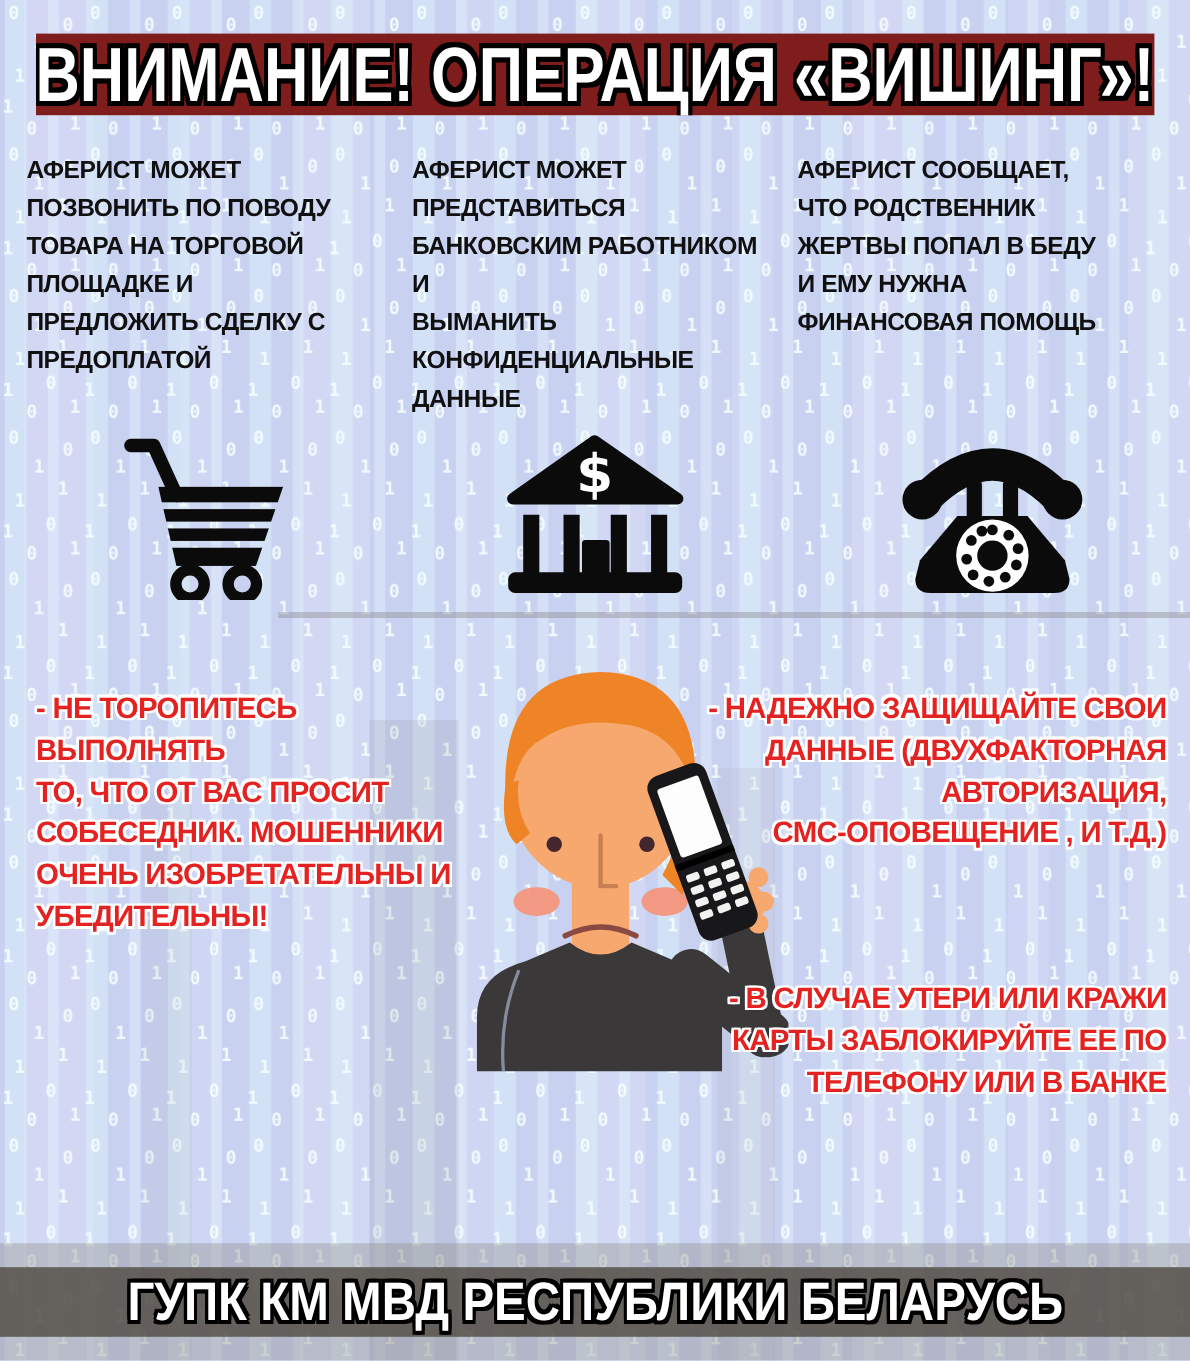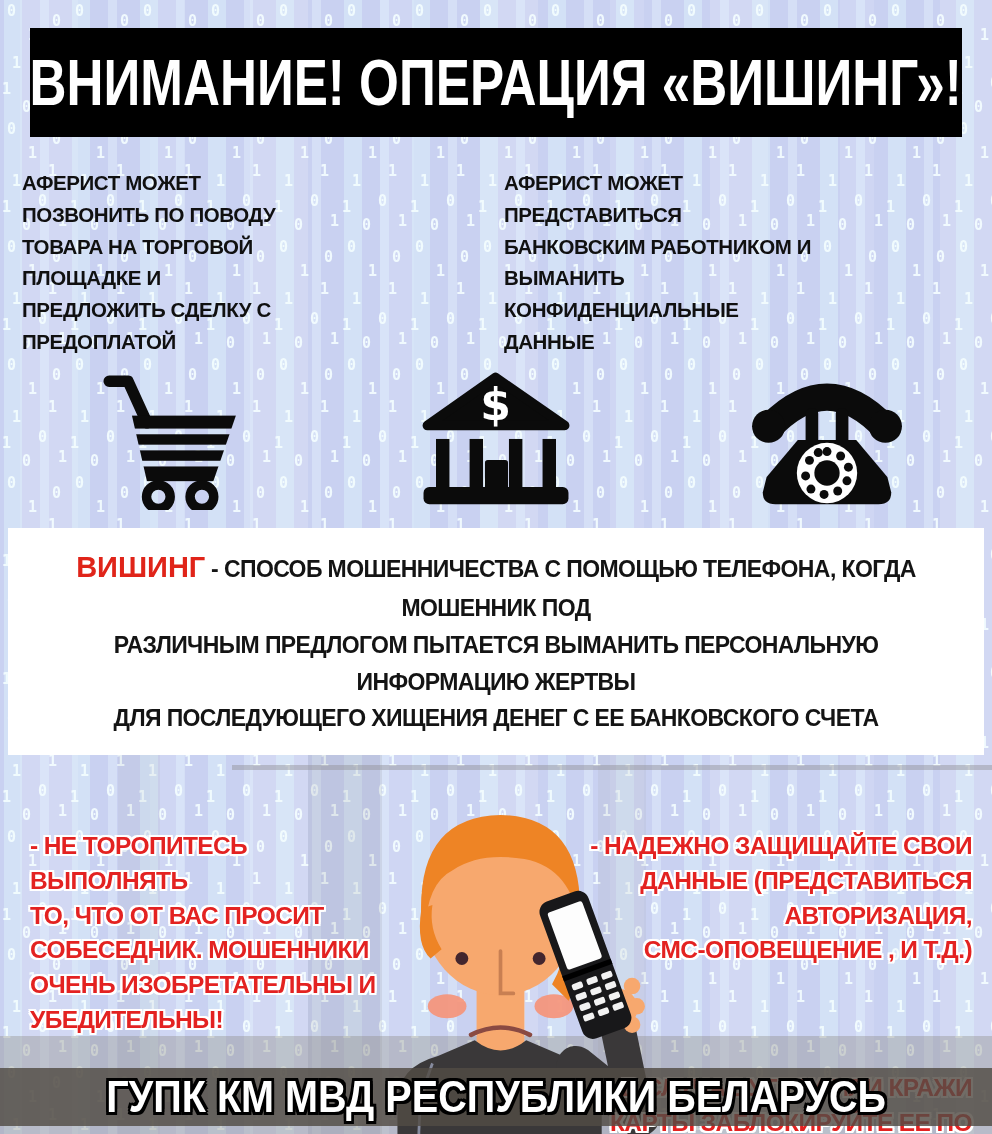--- a/index.html
+++ b/index.html
@@ -3,21 +3,21 @@
 <meta charset="utf-8">
 <style>
   html,body{margin:0;padding:0;}
   body{width:992px;height:1134px;overflow:hidden;font-family:"Liberation Sans",sans-serif;}
   .poster{position:relative;width:992px;height:1134px;overflow:hidden;background:#c9d1f1;
           box-shadow:inset 0 0 0 9px rgba(233,241,253,.85);}
   .bg{position:absolute;inset:0;z-index:0;}
   .layer{position:relative;z-index:1;}
 
   
-  .title-banner{margin:28px 30px 0;height:109px;background:#000000;
+  .title-banner{margin:28px 30px 0;height:68px;background:#7f1d1d;
     display:flex;align-items:center;justify-content:center;overflow:hidden;}
   .title-text{font-size:64px;font-weight:bold;color:#fff;white-space:nowrap;
     display:inline-block;transform:scaleX(.80);letter-spacing:0;
     text-shadow:-4px -4px 0 #000,4px -4px 0 #000,-4px 4px 0 #000,4px 4px 0 #000,
                 -4px 0 0 #000,4px 0 0 #000,0 -4px 0 #000,0 4px 0 #000;}
 
   
   .schemes{display:flex;margin:30px 14px 0;min-height:188px;}
   .scheme{flex:1;padding:0 8px;font-weight:bold;color:#101010;
     font-size:20.5px;line-height:1.55;letter-spacing:-.4px;white-space:pre-line;}
@@ -41,21 +41,21 @@
     text-shadow:-2px -2px 0 #fff,2px -2px 0 #fff,-2px 2px 0 #fff,2px 2px 0 #fff,
                 -2px 0 0 #fff,2px 0 0 #fff,0 -2px 0 #fff,0 2px 0 #fff;}
   .advice-col p{margin:0;}
   .advice-left{left:30px;width:368px;text-align:left;}
   .advice-left p + p{margin-top:52px;}
   .advice-right{right:20px;width:385px;text-align:right;}
   .advice-right p + p{margin-top:68px;}
   .cartoon{position:absolute;left:50%;margin-left:-152px;top:-4px;}
 
   
-  .footer-band{position:absolute;left:0;right:0;bottom:8px;height:58px;z-index:2;
+  .footer-band{position:absolute;left:0;right:0;bottom:20px;height:58px;z-index:2;
     background:rgba(82,76,68,.82);display:flex;align-items:center;justify-content:center;}
   .footer-text{font-size:45px;font-weight:bold;color:#fff;white-space:nowrap;
     display:inline-block;transform:scaleX(.88);
     text-shadow:-3px -3px 0 #000,3px -3px 0 #000,-3px 3px 0 #000,3px 3px 0 #000,
                 -3px 0 0 #000,3px 0 0 #000,0 -3px 0 #000,0 3px 0 #000;}
 </style>
 </head>
 <body>
 
 <div class="poster">
@@ -103,20 +103,25 @@
 ТОВАРА НА ТОРГОВОЙ
 ПЛОЩАДКЕ И
 ПРЕДЛОЖИТЬ СДЕЛКУ С
 ПРЕДОПЛАТОЙ</div>
       <div class="scheme">АФЕРИСТ МОЖЕТ
 ПРЕДСТАВИТЬСЯ
 БАНКОВСКИМ РАБОТНИКОМ И
 ВЫМАНИТЬ
 КОНФИДЕНЦИАЛЬНЫЕ
 ДАННЫЕ</div>
+      <div class="scheme">АФЕРИСТ СООБЩАЕТ,
+ЧТО РОДСТВЕННИК
+ЖЕРТВЫ ПОПАЛ В БЕДУ
+И ЕМУ НУЖНА
+ФИНАНСОВАЯ ПОМОЩЬ</div>
     </section>
 
     <section class="icons">
       <div class="icon-cell">
 
         <svg width="168" height="142" viewBox="0 0 170 150" aria-hidden="true">
           <defs>
               <clipPath id="cartClip">
                 <polygon points="50,50 160,50 136,120 66,120"></polygon>
               </clipPath>
@@ -165,25 +170,20 @@
               <circle cx="87" cy="134" r="4.6"></circle>
             <circle cx="73.5" cy="128.5" r="4.6"></circle>
               <circle cx="68" cy="115" r="4.6"></circle>
             <circle cx="72" cy="99" r="4.6"></circle>
               <circle cx="81" cy="91" r="4.6"></circle>
           </g>
         </svg>
       </div>
     </section>
 
-    <section class="definition">
-      <span class="term">ВИШИНГ</span><span class="def-body"> - СПОСОБ МОШЕННИЧЕСТВА С ПОМОЩЬЮ ТЕЛЕФОНА, КОГДА МОШЕННИК ПОД
-РАЗЛИЧНЫМ ПРЕДЛОГОМ ПЫТАЕТСЯ ВЫМАНИТЬ ПЕРСОНАЛЬНУЮ ИНФОРМАЦИЮ ЖЕРТВЫ
-ДЛЯ ПОСЛЕДУЮЩЕГО ХИЩЕНИЯ ДЕНЕГ С ЕЕ БАНКОВСКОГО СЧЕТА</span>
-    </section>
     <div class="def-shadow"></div>
 
     <section class="advice">
 
       <div class="advice-col advice-left">
         <p>- НЕ ТОРОПИТЕСЬ ВЫПОЛНЯТЬ
 ТО, ЧТО ОТ ВАС ПРОСИТ
 СОБЕСЕДНИК. МОШЕННИКИ
 ОЧЕНЬ ИЗОБРЕТАТЕЛЬНЫ И
 УБЕДИТЕЛЬНЫ!</p>
@@ -230,21 +230,21 @@
               <rect x="240" y="252" width="12" height="7" rx="2"></rect>
                 <rect x="257" y="252" width="12" height="7" rx="2"></rect>
                 <rect x="274" y="252" width="12" height="7" rx="2"></rect>
             </g>
           </g>
         </g>
       </svg>
 
       <div class="advice-col advice-right">
         <p>- НАДЕЖНО ЗАЩИЩАЙТЕ СВОИ
-ДАННЫЕ (ПРЕДСТАВИТЬСЯ
+ДАННЫЕ (ДВУХФАКТОРНАЯ
 АВТОРИЗАЦИЯ,
 СМС-ОПОВЕЩЕНИЕ , И  Т.Д.)</p>
         <p>- В СЛУЧАЕ УТЕРИ ИЛИ КРАЖИ
 КАРТЫ ЗАБЛОКИРУЙТЕ ЕЕ ПО
 ТЕЛЕФОНУ ИЛИ В БАНКЕ</p>
       </div>
     </section>
 
   </div>
 

